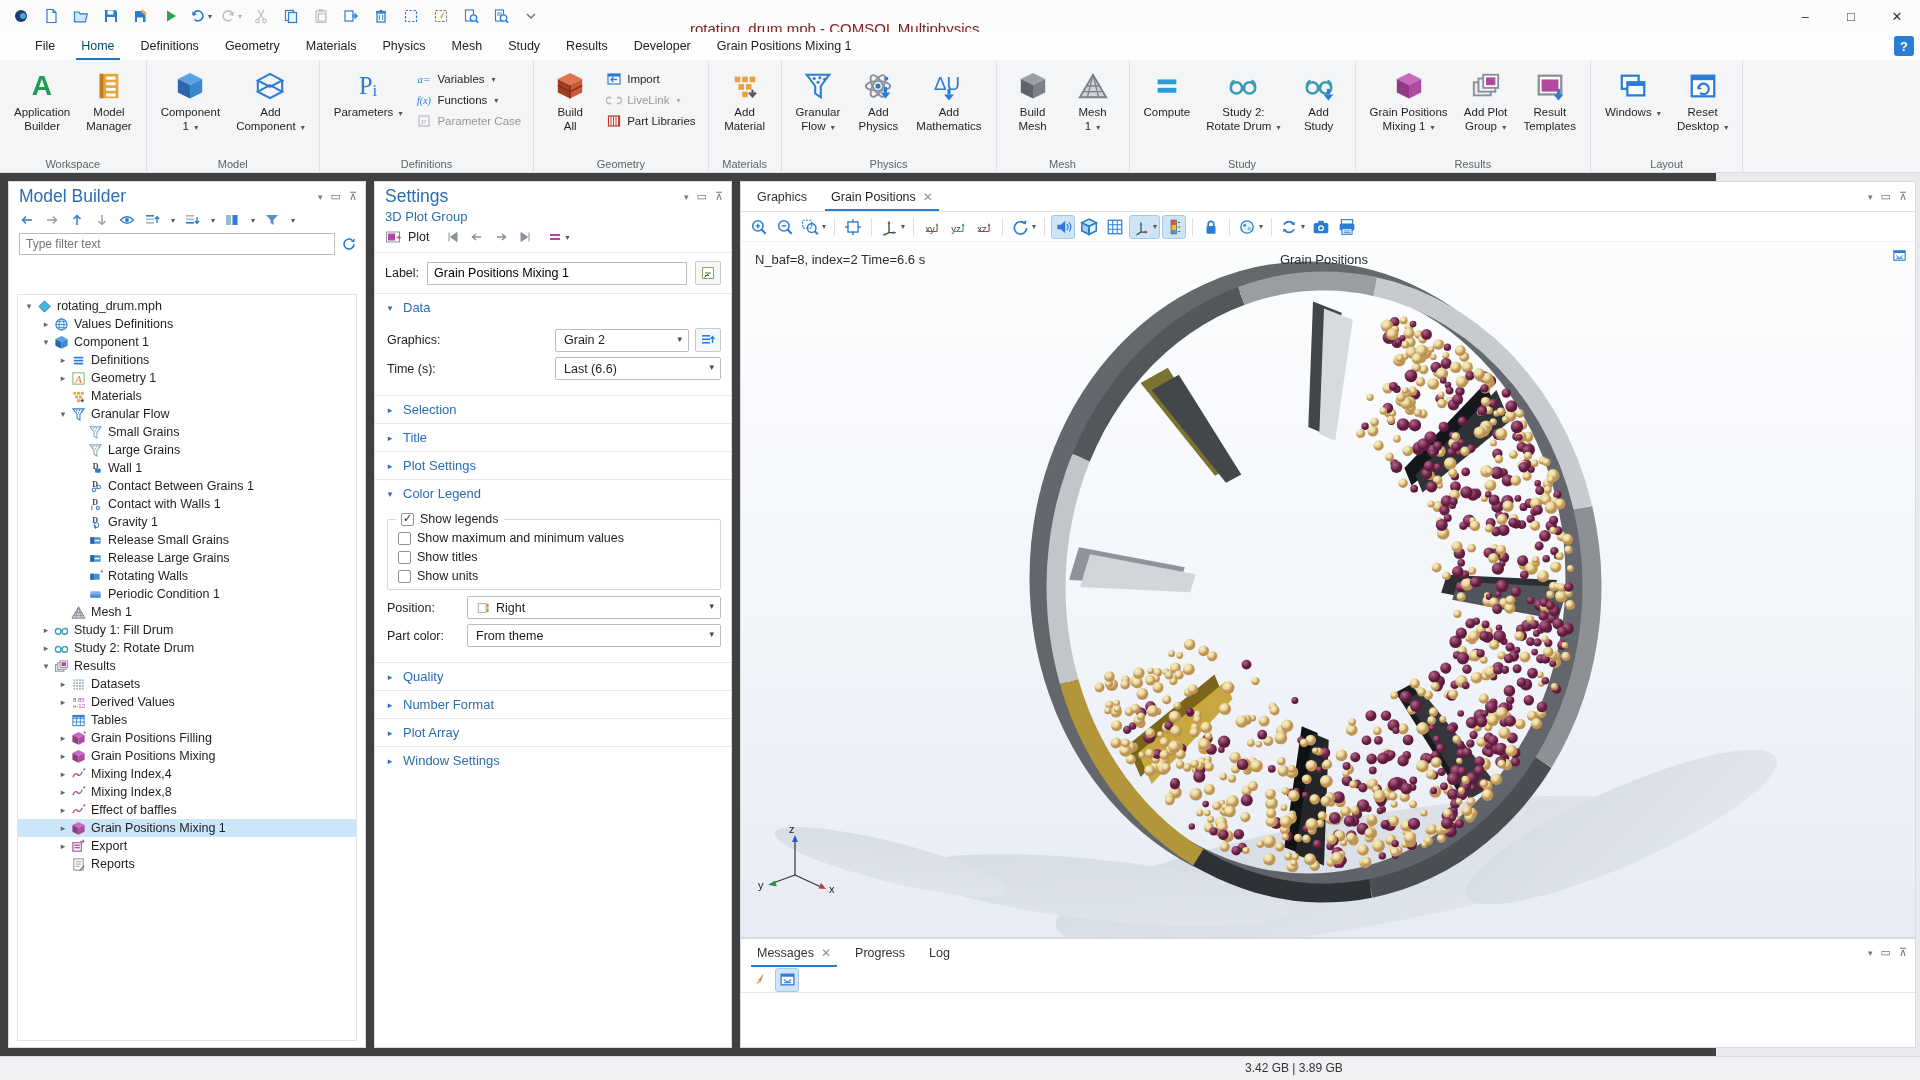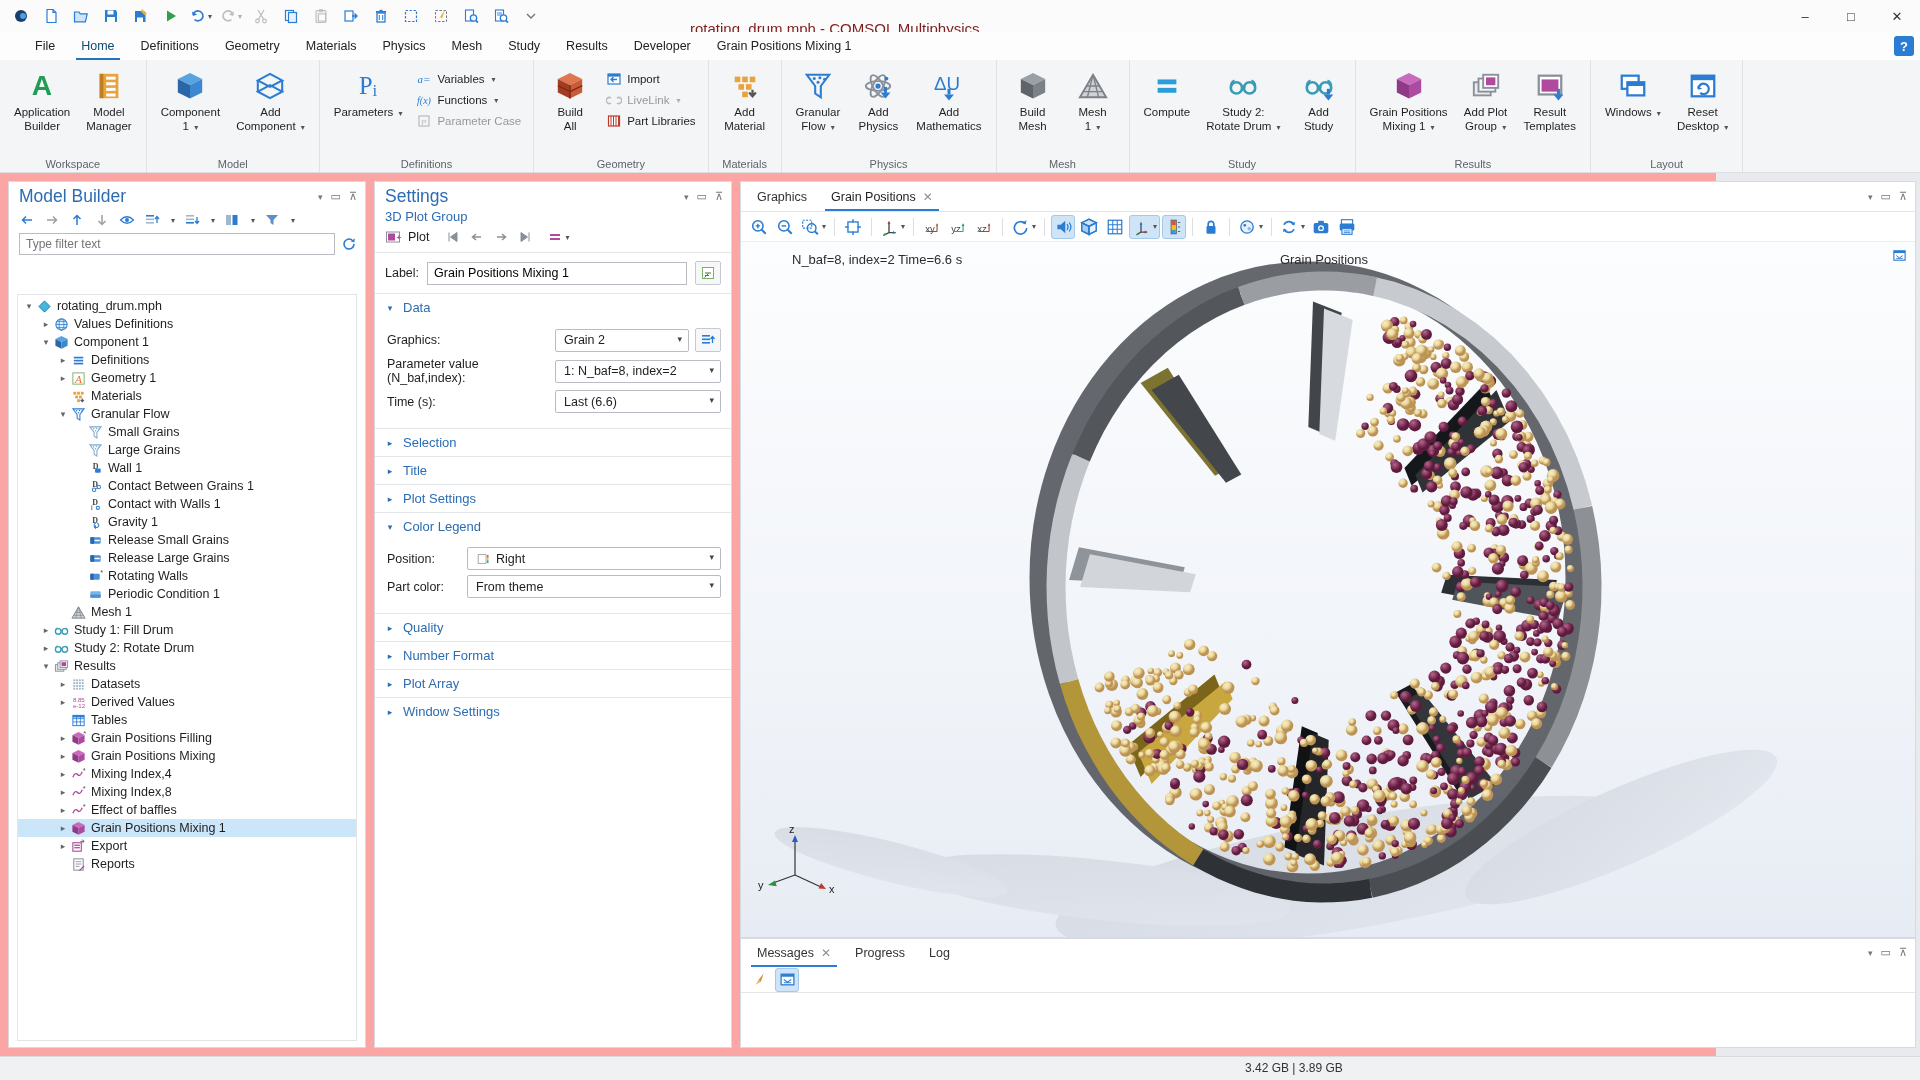--- a/index.html
+++ b/index.html
@@ -21,21 +21,21 @@
   .ribbon { position:absolute; left:0; top:60px; width:1920px; height:113px; background:#f4f5f7; border-bottom:1px solid #dcdee2; display:flex; }
   .rgroup { position:relative; display:flex; align-items:flex-start; padding:6px 6px 18px 6px; border-right:1px solid #dfe1e5; }
   .rgroup-label { position:absolute; bottom:2px; left:0; right:0; text-align:center; font-size:11px; color:#5f6368; }
   .rbig { display:flex; flex-direction:column; align-items:center; justify-content:flex-start; padding:3px 7px; margin:0 1px; border-radius:3px; min-width:58px; }
   .rbig .ricon { height:34px; display:flex; align-items:center; justify-content:center; }
   .rbig .rlabel { text-align:center; font-size:11.5px; line-height:13.5px; margin-top:3px; color:#1f1f1f; white-space:nowrap; }
   .rsmall-col { display:flex; flex-direction:column; justify-content:flex-start; gap:3px; padding-top:4px; }
   .rsmall { display:flex; align-items:center; gap:5px; padding:1px 6px; border-radius:3px; font-size:11.5px; white-space:nowrap; }
   .disabled { opacity:.45; filter:grayscale(.8); }
   .caret { font-size:8px; color:#555; margin-left:2px; }
-  .content { position:absolute; left:0; top:173px; width:1716px; height:883px; background:#fca5a5; }
+  .content { position:absolute; left:0; top:173px; width:1716px; height:883px; background:#404040; }
   .panel { position:absolute; background:#fff; border:1px solid #d7dade; }
   .phead { display:flex; align-items:center; padding:4px 8px 2px 10px; }
   .phead .ptitle { font-size:17.5px; color:#2b6cb3; flex:1; }
   .phead-icons { display:flex; gap:8px; color:#777; align-items:center; }
   #model-builder { left:8px; top:8px; width:358px; bottom:8px; }
   .mb-toolbar { display:flex; align-items:center; gap:9px; padding:3px 10px 5px 10px; }
   .mb-filter { display:flex; align-items:center; gap:6px; padding:0 8px 4px 10px; }
   .mb-filter input { flex:1; height:22px; border:1px solid #b9bdc3; padding:4px 6px; font-size:12px; color:#888; font-family:"Liberation Sans",sans-serif; }
   .tree { position:absolute; left:8px; right:8px; top:112px; bottom:6px; border:1px solid #e2e4e8; overflow:hidden; padding-top:2px; }
   .trow { display:flex; align-items:center; height:18px; white-space:nowrap; }
@@ -68,21 +68,21 @@
   .gtabs { display:flex; align-items:center; height:30px; border-bottom:1px solid #e2e4e8; padding-left:4px; position:relative; }
   .gtab { display:flex; align-items:center; gap:7px; padding:0 12px; height:100%; color:#333; position:relative; }
   .gtab.active { color:#1f1f1f; }
   .gtab.active::after { content:""; position:absolute; left:6px; right:6px; bottom:0; height:2.5px; background:#2b7cd3; }
   .gtab .closex { color:#8a9096; font-size:12px; }
   .gtoolbar { display:flex; align-items:center; height:30px; gap:2px; padding:0 6px; border-bottom:1px solid #eceef1; }
   .gbtn { height:24px; min-width:24px; padding:0 2px; display:flex; align-items:center; justify-content:center; border-radius:3px; gap:1px; }
   .gbtn.active { background:#cfe4f7; border:1px solid #a3c8e8; }
   .gsep { width:1px; height:18px; background:#dcdee2; margin:0 4px; }
   .gcanvas { position:relative; flex:1; background:linear-gradient(180deg,#fcfdfe 0%,#f1f4f9 60%,#e7ecf4 100%); overflow:hidden; }
-  .g-annot { position:absolute; left:14px; top:10px; font-size:13px; color:#2c2c2c;margin-left:37px; }
+  .g-annot { position:absolute; left:14px; top:10px; font-size:13px; color:#2c2c2c; }
   .g-title { position:absolute; left:583px; top:10px; transform:translateX(-50%); font-size:13px; color:#2c2c2c; }
   .colorbar { position:absolute; }
   #messages { left:740px; top:765px; width:1176px; bottom:8px; }
   .msg-tabs { display:flex; align-items:center; height:28px; padding-left:4px; position:relative; }
   .msg-tab { display:flex; align-items:center; gap:7px; padding:0 12px; height:100%; position:relative; color:#333; }
   .msg-tab.active::after { content:""; position:absolute; left:6px; right:6px; bottom:0; height:2.5px; background:#2b7cd3; }
   .msg-toolbar { display:flex; align-items:center; gap:4px; height:26px; padding-left:6px; border-bottom:1px solid #e4e6ea; }
   .msg-body { height:calc(100% - 54px); background:#fff; }
   .statusbar { position:absolute; left:0; bottom:0; width:1920px; height:24px; background:#f0f1f3; border-top:1px solid #d8dade; }
   .statusbar .mem { position:absolute; left:1245px; top:4px; font-size:12px; color:#333; }
@@ -1067,26 +1067,20 @@
             <span class="sq-btn" style="margin-left: 6px;">
               <svg width="16" height="16" viewBox="0 0 16 16">
                 <rect x="2" y="3" width="8" height="1.6" fill="#2b7cd3"></rect>
                 <rect x="2" y="6.5" width="8" height="1.6" fill="#2b7cd3"></rect>
                 <rect x="2" y="10" width="8" height="1.6" fill="#2b7cd3"></rect>
                 <path d="M12.5,11 V5 m-2,2 l2,-2.5 2,2.5" stroke="#2b7cd3" stroke-width="1.3" fill="none"></path>
               </svg>
             </span>
           </div>
           <div class="frow">
-            <span class="flabel">Parameter value (N_baf,index):</span>
-            <div class="combo">
-              <span>1: N_baf=8, index=2</span>
-            </div>
-          </div>
-          <div class="frow">
             <span class="flabel">Time (s):</span>
             <div class="combo">
               <span>Last (6.6)</span>
             </div>
           </div>
         </div>
       </div>
     <div id="sect-mid">
         <div class="sect">
           <div class="sect-head">
@@ -1106,20 +1100,38 @@
             <span>Plot Settings</span>
           </div>
         </div>
       </div>
     <div class="sect" id="sect-colorlegend">
         <div class="sect-head">
           <span class="texp">▾</span>
           <span>Color Legend</span>
         </div>
         <div class="sect-body">
+          <div class="chk-groupbox">
+            <div class="chk-legend">
+              <span class="cb checked"></span>
+              <span>Show legends</span>
+            </div>
+            <div class="chkrow">
+              <span class="cb"></span>
+              <span>Show maximum and minimum values</span>
+            </div>
+            <div class="chkrow">
+              <span class="cb"></span>
+              <span>Show titles</span>
+            </div>
+            <div class="chkrow">
+              <span class="cb"></span>
+              <span>Show units</span>
+            </div>
+          </div>
           <div class="frow">
             <span class="flabel" style="width: 80px;">Position:</span>
             <div class="combo">
               <span class="cicon">
                 <svg width="14" height="14" viewBox="0 0 16 16">
                   <rect x="2.5" y="3" width="9" height="10" fill="#fff" stroke="#9aa0a8"></rect>
                   <rect x="12.5" y="3.5" width="1.8" height="3" fill="#e74c3c"></rect>
                   <rect x="12.5" y="6.5" width="1.8" height="3" fill="#f1c40f"></rect>
                   <rect x="12.5" y="9.5" width="1.8" height="3" fill="#27ae60"></rect>
                 </svg>

